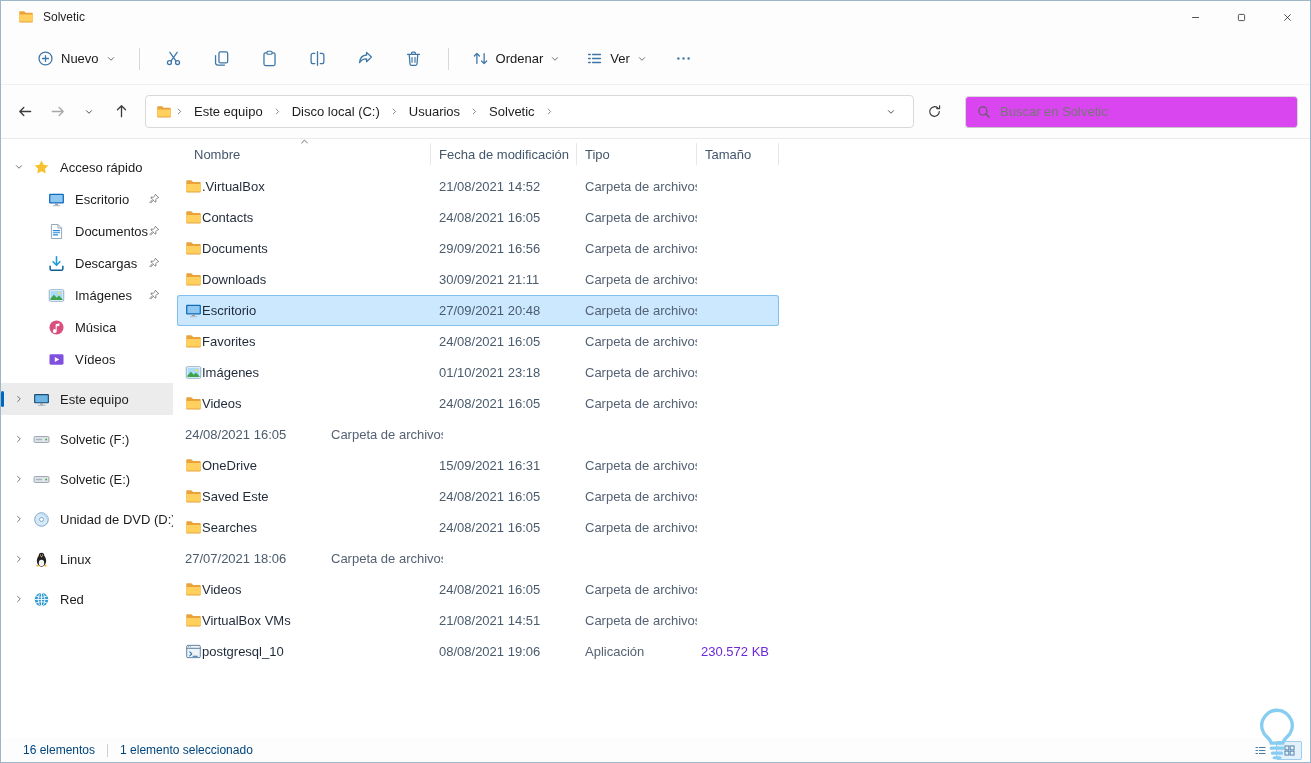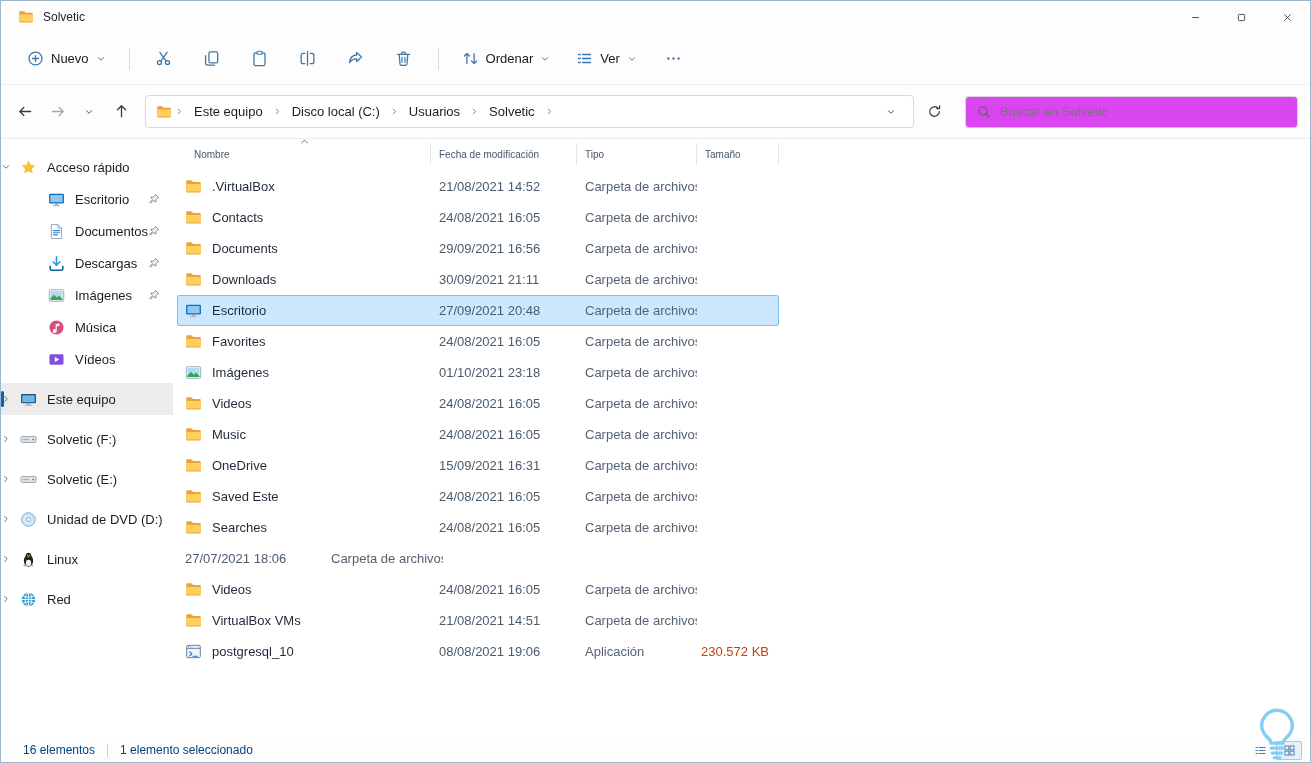--- a/index.html
+++ b/index.html
@@ -11,21 +11,21 @@
   
   .titlebar { height:32px; flex:0 0 auto; display:flex; align-items:center; justify-content:space-between; background:#fdfdfd; }
   .titlebar-left { display:flex; align-items:center; gap:9px; padding-left:17px; }
   .titlebar-left .ic16 { width:16px; height:16px; }
   .titlebar .title { font-size:12px; color:#1f1f1f; }
   .window-controls { display:flex; height:100%; }
   .win-btn { width:46px; height:100%; display:flex; align-items:center; justify-content:center; border:none; background:none; color:#1a1a1a; cursor:default; }
   .win-btn svg { width:11px; height:11px; }
 
   
-  .commandbar { height:52px; flex:0 0 auto; display:flex; align-items:center; padding:0 15px; gap:4px; background:#fdfdfd; border-bottom:1px solid #f0f0f0; }
+  .commandbar { height:52px; flex:0 0 auto; display:flex; align-items:center; padding:0 25px; gap:4px; background:#fdfdfd; border-bottom:1px solid #f0f0f0; }
   .cmd-btn { display:flex; align-items:center; gap:7px; border:none; background:none; height:36px; padding:0 11px; border-radius:4px; color:#1a1a1a; font-size:13px; font-family:inherit; cursor:default; }
   .cmd-btn .tool { width:17px; height:17px; color:var(--toolbar-icon-color,#3d76a8); flex:0 0 auto; }
   .cmd-btn .chev { width:10px; height:10px; color:#5a5a5a; flex:0 0 auto; }
   .cmd-icon-btn { width:44px; justify-content:center; padding:0; }
   .v-divider { width:1px; height:22px; background:#d9d9d9; margin:0 8px; }
 
   
   .addressbar { height:54px; flex:0 0 auto; display:flex; align-items:center; padding:0 12px 0 8px; border-bottom:1px solid #eaeaea; background:#fdfdfd; }
   .nav-btn { width:32px; height:32px; flex:0 0 auto; display:flex; align-items:center; justify-content:center; border:none; background:none; border-radius:4px; color:#3c3c3c; cursor:default; }
   .nav-btn svg { width:15px; height:15px; }
@@ -38,47 +38,47 @@
   .crumb-label { padding:4px 7px; border-radius:3px; color:#1d1d1d; white-space:nowrap; }
   .addr-dropdown { margin-left:auto; }
   .search-box { width:333px; height:32px; flex:0 0 auto; border:1px solid #d9d9d9; border-bottom-color:#c6c6c6; border-radius:4px; display:flex; align-items:center; padding:0 11px; gap:9px; background:#d946ef; margin-left:15px; }
   .search-box .sic { width:14px; height:14px; color:#5f5f5f; flex:0 0 auto; }
   .search-box input { border:none; outline:none; flex:1; min-width:0; font-size:13px; font-family:inherit; color:#1a1a1a; background:transparent; }
   .search-box input::placeholder { color:#767676; }
 
   
   .body { flex:1; display:flex; min-height:0; background:#fff; }
   .sidebar { width:172px; flex:0 0 auto; padding-top:12px; overflow:hidden; }
-  .nav-item { display:flex; align-items:center; height:32px; position:relative; cursor:default; }
+  .nav-item { display:flex; align-items:center; height:32px; padding-left:13px; position:relative; cursor:default; }
   .nav-item .chev { width:10px; height:10px; color:#5f5f5f; margin-right:9px; flex:0 0 auto; }
   .nav-item .ic { width:17px; height:17px; margin-right:10px; flex:0 0 auto; }
   .nav-item .lbl { font-size:13px; color:#1c1c1c; white-space:nowrap; overflow:hidden; }
   .nav-item.child { padding-left:47px; }
   .nav-item.child .pin { width:12px; height:12px; margin-left:auto; margin-right:13px; color:#6b6b6b; flex:0 0 auto; }
   .nav-item.tree { margin-top:8px; }
   .nav-item.selected { background:#ececec; }
   .nav-item.selected::before { content:""; position:absolute; left:0; top:8px; bottom:8px; width:3px; border-radius:2px; background:var(--accent,#0067c0); }
 
   .content { flex:1; padding-left:4px; min-width:0; position:relative; }
-  .list-header { display:flex; height:30px; align-items:center; color:#44566b; font-size:10px; }
+  .list-header { display:flex; height:30px; align-items:center; color:#44566b; font-size:13px; }
   .col { position:relative; display:flex; align-items:center; height:22px; border-right:1px solid #e7e7e7; cursor:default; }
   .col-name { width:254px; padding-left:17px; }
   .col-date { width:146px; padding-left:8px; }
   .col-type { width:120px; padding-left:8px;align-items:center; }
   .col-size { width:82px; padding-left:8px; }
   .sort-caret { position:absolute; top:-7px; left:122px; width:11px; height:11px; color:#6a6a6a; }
 
   .rows { margin-top:2px; }
   .row { display:flex; align-items:center; height:31px; width:602px; border-radius:3px; cursor:default; }
   .cell { white-space:nowrap; overflow:hidden; }
-  .c-name { width:254px; display:flex; align-items:center; padding-left:8px; gap:10px; color:#1f2937; }
+  .c-name { width:254px; display:flex; align-items:center; padding-left:8px; gap:0; color:#1f2937; }
   .c-name .ic { width:17px; height:17px; flex:0 0 auto; }
   .c-date { width:146px; padding-left:8px; color:#4a5b6c; }
   .c-type { width:120px; padding-left:8px; color:#556273; }
-  .c-size { width:82px; padding-right:10px; text-align:right; color:#c2410c; }
+  .c-size { width:82px; padding-right:10px; text-align:right; color:#6d28d9; }
   .row.selected { background:var(--selection-bg,#cce8ff); box-shadow:inset 0 0 0 1px var(--selection-border,#7fc0ec); }
 
   
   .statusbar { height:24px; flex:0 0 auto; display:flex; align-items:center; padding-left:22px; font-size:12px; color:var(--status-text,#00457c); background:#fdfdfd; }
   .status-sep { width:1px; height:13px; background:#cfcfcf; margin:0 12px; }
   .status-right { margin-left:auto; display:flex; gap:3px; margin-right:8px; }
   .status-right .view-toggle { width:26px; height:19px; border:none; background:none; display:flex; align-items:center; justify-content:center; color:#4a7ba6; border-radius:2px; cursor:default; }
   .status-right .view-toggle svg { width:13px; height:13px; }
   .status-right .view-toggle.active { background:#e3f1fb; box-shadow:inset 0 0 0 1px #9ecdf0; }
 
@@ -650,26 +650,20 @@
               <svg class="ic">
                 <use href="#i-folder" xlink:href="#i-folder"></use>
               </svg>
               <span>Videos</span>
             </div>
             <div class="cell c-date">24/08/2021 16:05</div>
             <div class="cell c-type">Carpeta de archivos</div>
             <div class="cell c-size"></div>
           </div>
           <div class="row">
-            <div class="cell c-name">
-              <svg class="ic">
-                <use href="#i-folder" xlink:href="#i-folder"></use>
-              </svg>
-              <span>Music</span>
-            </div>
             <div class="cell c-date">24/08/2021 16:05</div>
             <div class="cell c-type">Carpeta de archivos</div>
             <div class="cell c-size"></div>
           </div>
           <div class="row">
             <div class="cell c-name">
               <svg class="ic">
                 <use href="#i-folder" xlink:href="#i-folder"></use>
               </svg>
               <span>OneDrive</span>

